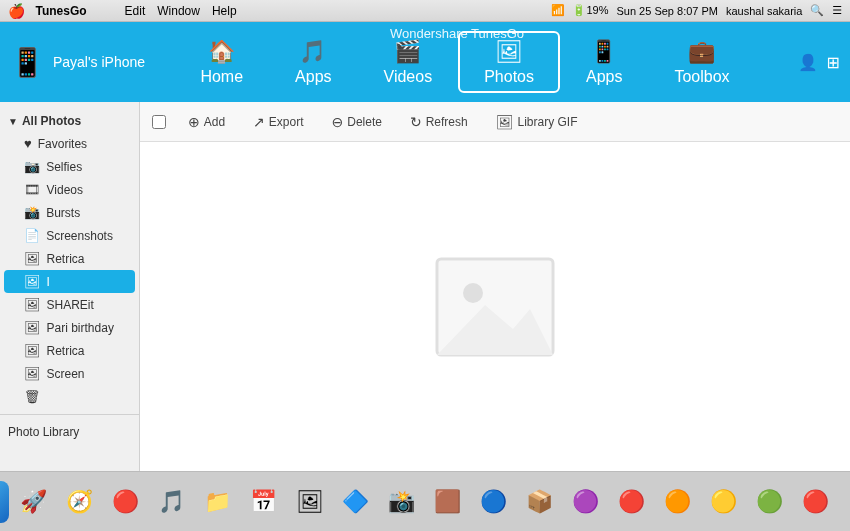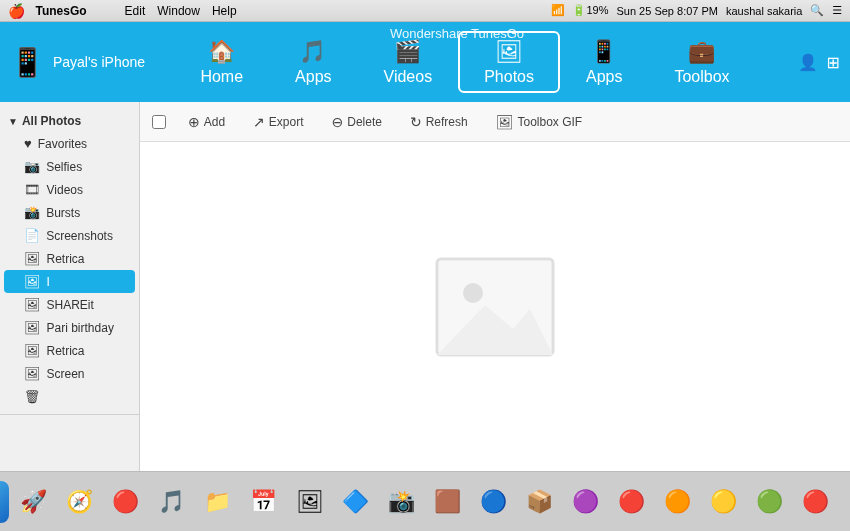--- a/index.html
+++ b/index.html
@@ -321,20 +321,21 @@
       </div>
       <div class="sidebar-item">
         <span class="sidebar-item-icon">🖼</span>
         <span>Screen</span>
       </div>
       <div class="sidebar-item">
         <span class="sidebar-item-icon">🗑</span>
       </div>
 
       <div class="sidebar-divider"></div>
+      <div class="sidebar-footer">Photo Library</div>
     </div>
 
     <div class="content-area">
 
       <div class="toolbar">
         <input type="checkbox" class="toolbar-checkbox" style="">
         <div class="toolbar-btn">
           <span class="toolbar-btn-icon">⊕</span>
           <span>Add</span>
         </div>
@@ -345,21 +346,21 @@
         <div class="toolbar-btn">
           <span class="toolbar-btn-icon">⊖</span>
           <span>Delete</span>
         </div>
         <div class="toolbar-btn">
           <span class="toolbar-btn-icon">↻</span>
           <span>Refresh</span>
         </div>
         <div class="toolbar-btn">
           <span class="toolbar-btn-icon">🖼</span>
-          <span>Toolbox GIF</span>
+          <span>Library GIF</span>
         </div>
       </div>
 
       <div class="empty-state">
         <svg class="placeholder-svg" width="120" height="100" viewBox="0 0 120 100" fill="none" xmlns="http://www.w3.org/2000/svg">
           <rect x="2" y="2" width="116" height="96" rx="4" stroke="#999" stroke-width="3" fill="#e8e8e8"></rect>
           <circle cx="38" cy="36" r="10" fill="#999"></circle>
           <polygon points="2,98 50,48 78,72 95,52 118,98" fill="#ccc"></polygon>
         </svg>
       </div>

